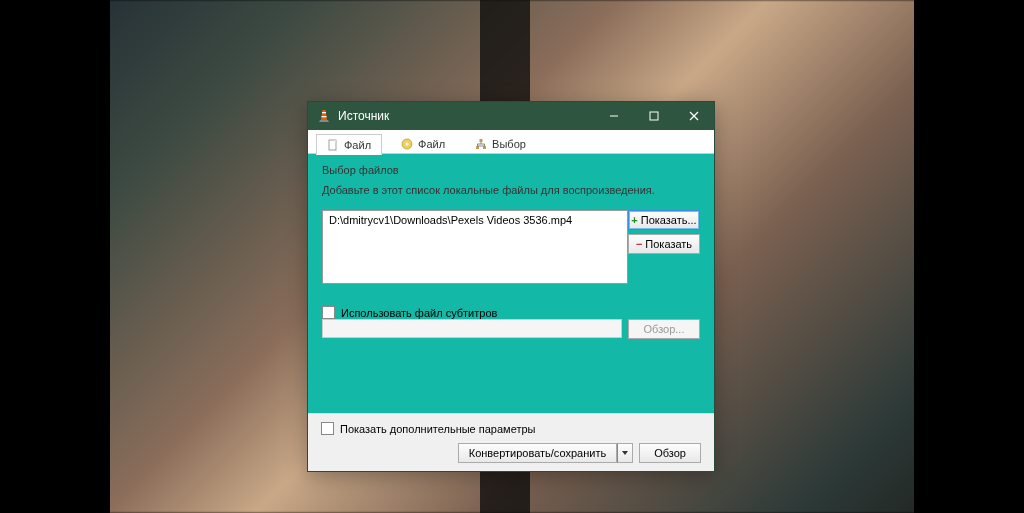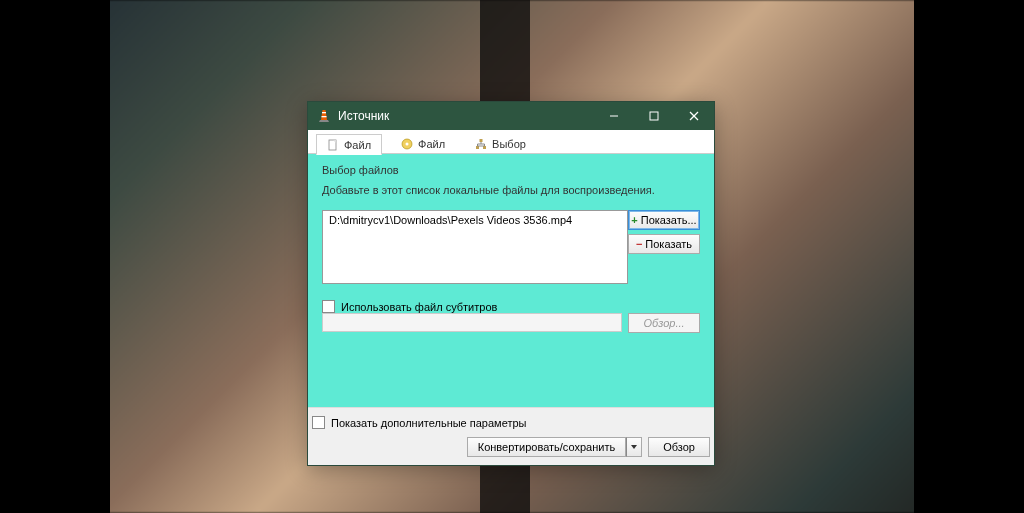--- a/index.html
+++ b/index.html
@@ -107,36 +107,36 @@
       position: relative;
       top: 1px;
     }
     .tab-icon {
       width: 12px;
       height: 12px;
       display: flex;
       align-items: center;
     }
     .content {
-      background: #5eead4;
+      background: #14b8a6;
       padding: 10px 14px 14px 14px;
     }
     .fieldset-label {
       font-size: 11px;
       color: #333;
       margin-bottom: 8px;
     }
     .description {
       font-size: 11px;
       color: #333;
       margin-bottom: 14px;
     }
     .file-area {
       display: flex;
-      margin-bottom: 16px;
+      margin-bottom: 22px;
     }
     .file-list {
       flex: 1;
       height: 74px;
       border: 1px solid #999;
       background: #fff;
       padding: 3px 6px;
       font-size: 11px;
       color: #000;
       overflow: hidden;
@@ -160,21 +160,20 @@
       white-space: nowrap;
     }
     .btn.highlighted {
       border: 1px solid #3a8fd8;
       box-shadow: inset 0 0 0 1px #7fb8e8;
     }
     .btn.disabled {
       color: #999;
       background: #f5f5f5;
       cursor: default;
-      font-style: italic;
     }
     .subtitle-section {
       display: flex;
       align-items: center;
       gap: 6px;
       margin-bottom: 0;
     }
     .checkbox {
       width: 13px;
       height: 13px;
@@ -189,21 +188,21 @@
     }
     .subtitle-input {
       flex: 1;
       height: 19px;
       border: 1px solid #ccc;
       background: #f5f5f5;
     }
     .footer {
       background: #f0f0f0;
       border-top: 1px solid #ddd;
-      padding: 8px 4px;
+      padding: 8px 13px;
     }
     .footer-top {
       display: flex;
       align-items: center;
       gap: 6px;
       margin-bottom: 8px;
     }
     .footer-buttons {
       display: flex;
       justify-content: flex-end;

